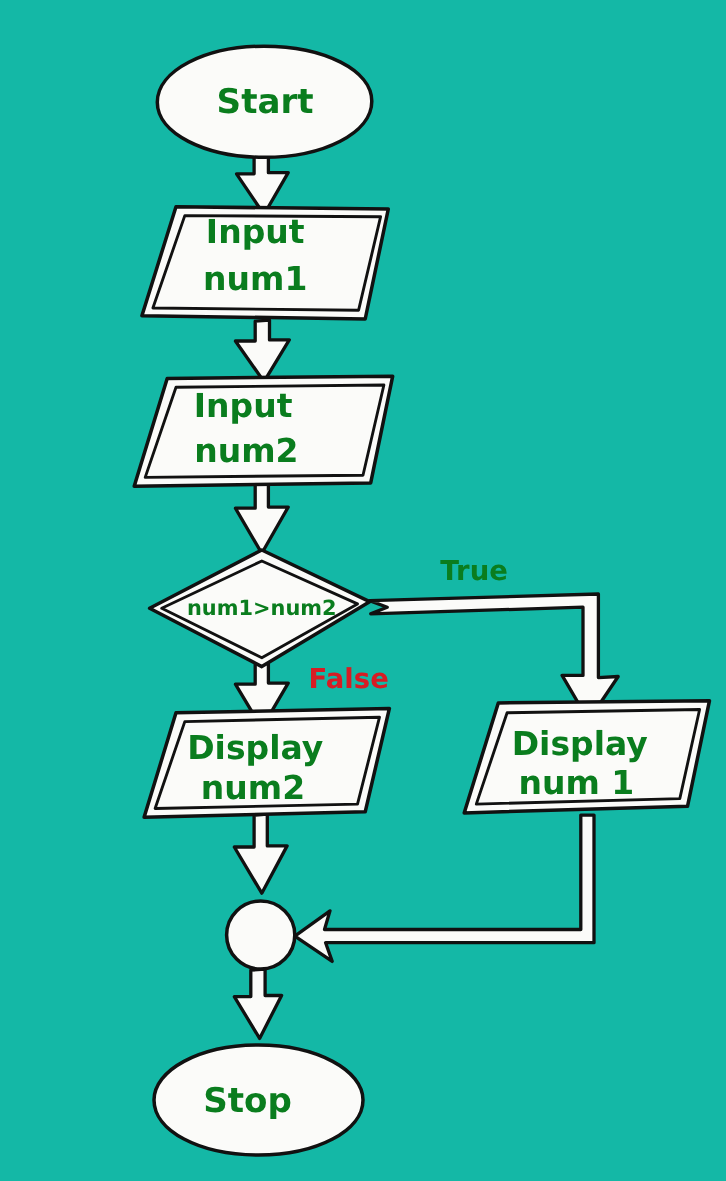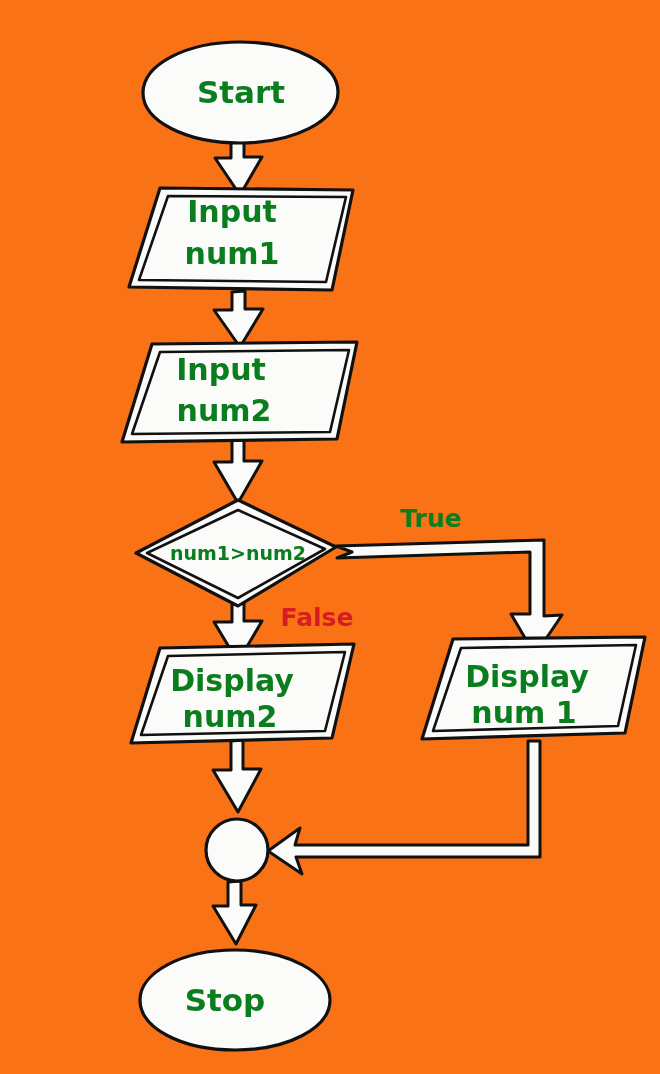--- a/index.html
+++ b/index.html
@@ -4,21 +4,21 @@
 <style>
   html, body {
     margin: 0;
     padding: 0;
     background: #f4f4f2;
   }
   #flowchart-page {
     position: relative;
     width: 660px;
     height: 1074px;
-    background: #f97316;
+    background: #14b8a6;
     overflow: hidden;
     font-family: "Liberation Sans", sans-serif;
   }
   svg#flow-svg {
     position: absolute;
     left: 0;
     top: 0;
     width: 660px;
     height: 1074px;
     display: block;

